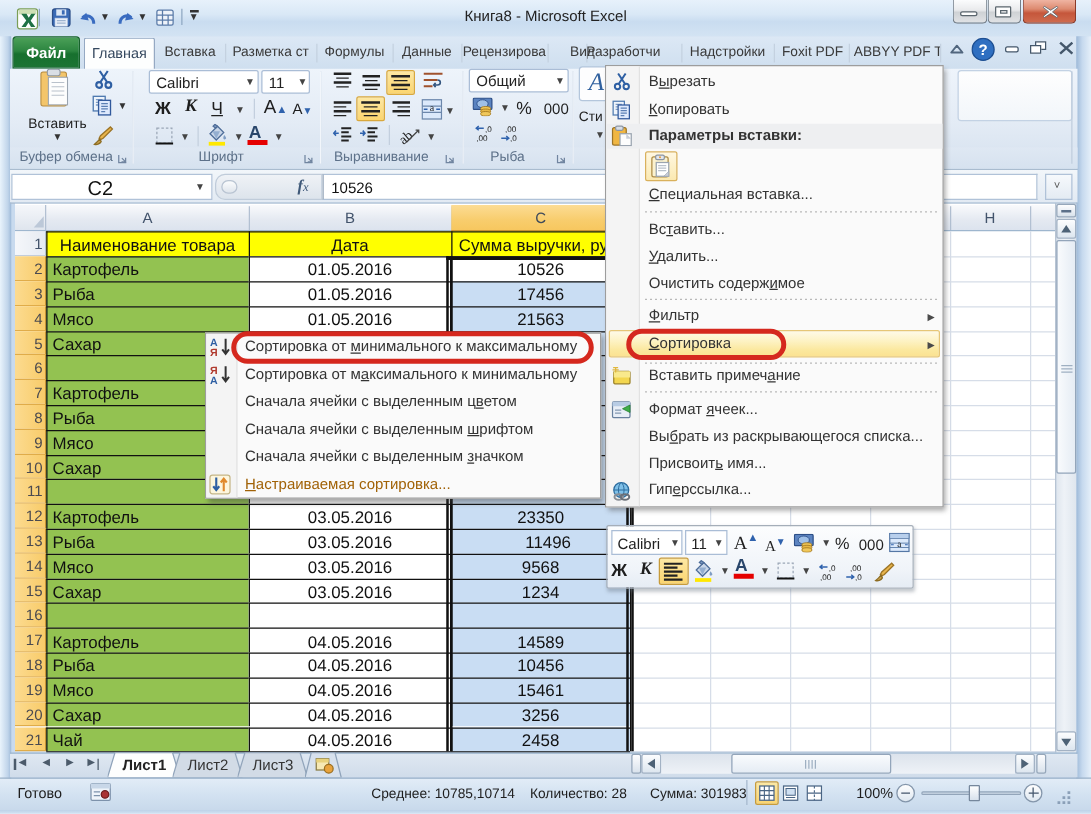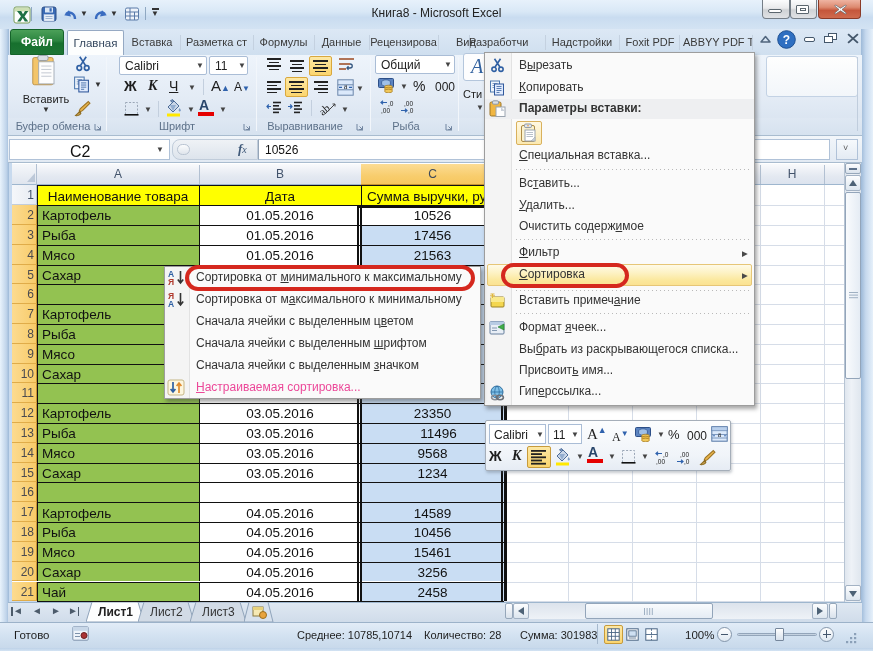--- a/index.html
+++ b/index.html
@@ -744,14 +744,14 @@
 <svg class="ab" style="left:167px;top:379px" width="18" height="17" viewBox="0 0 18 17">
 <rect x="1" y="1" width="16" height="15" rx="2" fill="#fdf6de" stroke="#c5b687"></rect>
 <path d="M6 3 L6 12 M3.6 10 L6 13 L8.4 10" stroke="#2e5fa3" stroke-width="1.7" fill="none"></path>
 <path d="M12 14 L12 5 M9.6 7 L12 4 L14.4 7" stroke="#e08a2d" stroke-width="1.7" fill="none"></path>
 </svg>
 <div class="tx" style="left:196px;top:270px;font-size:12px;color:#333;">Сортировка от <u>м</u>инимального к максимальному</div>
 <div class="tx" style="left:196px;top:292px;font-size:12px;color:#333;">Сортировка от м<u>а</u>ксимального к минимальному</div>
 <div class="tx" style="left:196px;top:314px;font-size:12px;color:#333;">Сначала ячейки с выделенным ц<u>в</u>етом</div>
 <div class="tx" style="left:196px;top:336px;font-size:12px;color:#333;">Сначала ячейки с выделенным <u>ш</u>рифтом</div>
 <div class="tx" style="left:196px;top:358px;font-size:12px;color:#333;">Сначала ячейки с выделенным <u>з</u>начком</div>
-<div class="tx" style="left:196px;top:380px;font-size:12px;color:#ec4899;"><u>Н</u>астраиваемая сортировка...</div>
+<div class="tx" style="left:196px;top:380px;font-size:12px;color:#a16207;"><u>Н</u>астраиваемая сортировка...</div>
 <div class="ab" style="left:501px;top:262.5px;width:128px;height:25px;border:4.5px solid #d5281e;border-radius:13px;"></div>
 <div class="ab" style="left:185px;top:264.5px;width:290px;height:26px;border:4.5px solid #d5281e;border-radius:14px;"></div>
 </body></html>

